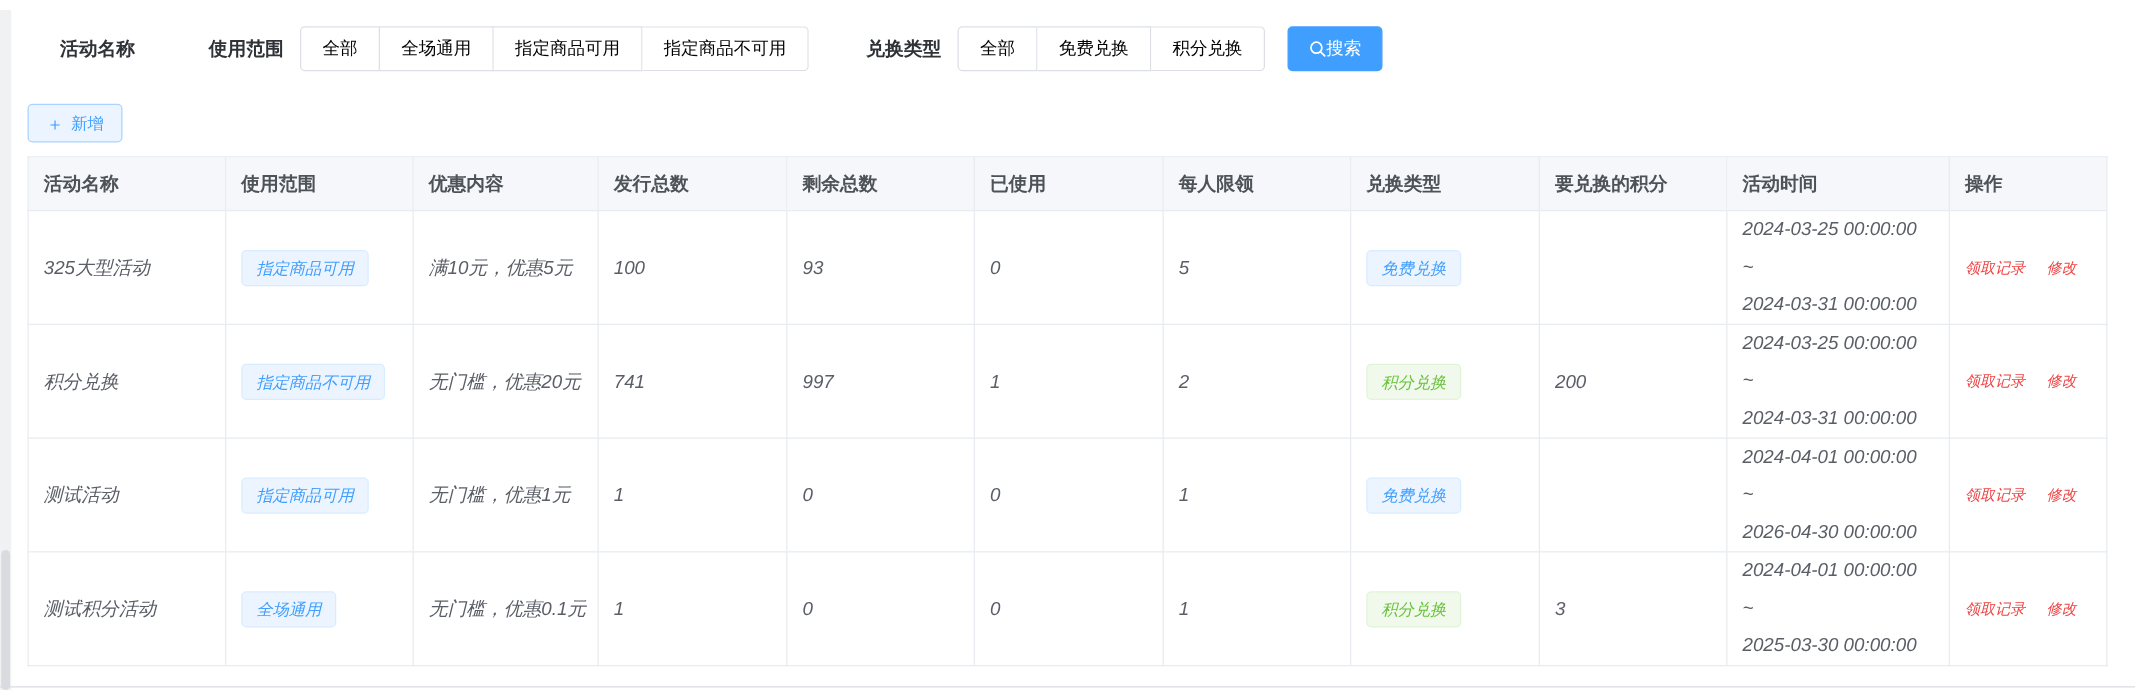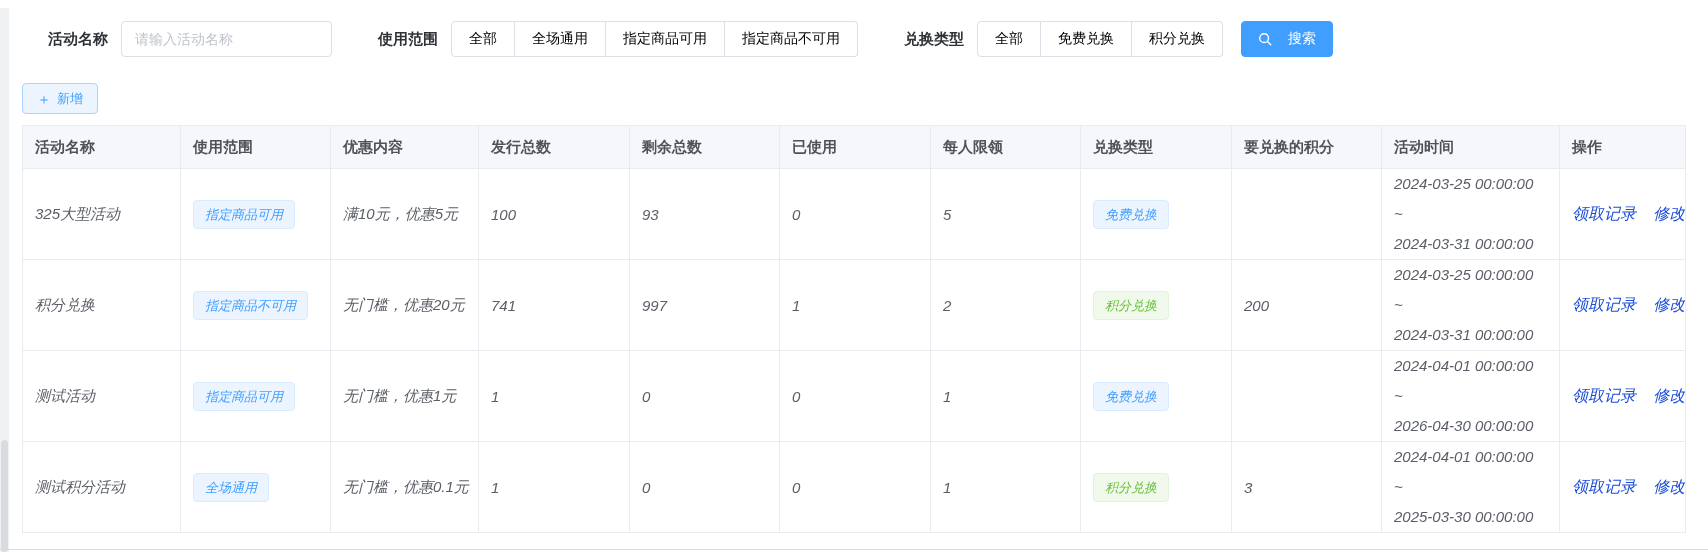--- a/index.html
+++ b/index.html
@@ -22,21 +22,21 @@
   .filter-input::placeholder { color:#bfc4cc; }
   .gap-lg { margin-left:46px; }
   .btn-group { display:inline-flex; }
   .group-btn { height:36px; padding:0 17px; background:#ffffff; border:1px solid #dcdfe6;
     border-left:none; font-size:14px; color:#000000; cursor:pointer; white-space:nowrap;
     font-family:"Liberation Sans","DejaVu Sans",sans-serif; }
   .group-btn:first-child { border-left:1px solid #dcdfe6; border-radius:4px 0 0 4px; }
   .group-btn:last-child { border-radius:0 4px 4px 0; }
   .search-btn { margin-left:18px; height:36px; padding:0 16px; background:#409eff; border:1px solid #409eff;
     border-radius:4px; color:#ffffff; font-size:14px; cursor:pointer; display:inline-flex;
-    align-items:center; gap:16px; font-family:"Liberation Sans","DejaVu Sans",sans-serif; }
+    align-items:center; gap:0; font-family:"Liberation Sans","DejaVu Sans",sans-serif; }
   .search-btn svg { display:block; }
 
   
   .toolbar { padding:26px 0 0 22px; }
   .add-btn { height:31px; padding:0 14px; background:#ecf5ff; border:1px solid #a8d4ff; border-radius:4px;
     color:#409eff; font-size:13px; cursor:pointer; display:inline-flex; align-items:center; gap:6px;
     font-family:"Liberation Sans","DejaVu Sans",sans-serif; }
   .plus-glyph { font-size:14px; line-height:1; }
 
   
@@ -45,33 +45,32 @@
   th, td { border:1px solid #e8ebf0; padding:0 12px; text-align:left; vertical-align:middle;
     font-size:15px; color:#5a5e66; overflow:hidden; white-space:nowrap; }
   thead th { height:43px; background:#f5f7fa; color:#4e5358; font-weight:bold; }
   tbody td { height:90px; background:#ffffff;font-style:italic; }
 
   .tag { display:inline-block; height:29px; line-height:27px; padding:0 11px; border-radius:4px; font-size:13px; }
   .tag-blue  { color:#409eff; background:#ecf5ff; border:1px solid #d9ecff; }
   .tag-green { color:#67c23a; background:#f0f9eb; border:1px solid #e1f3d8; }
 
   .time-line { line-height:30px; }
-  .link { color:#1d4ed8; font-size:16px; cursor:pointer; }
+  .link { color:#ef4444; font-size:12px; cursor:pointer; }
   .link + .link { margin-left:13px; }
 </style>
 </head>
 <body>
 
 <div class="left-track">
   <div class="left-thumb"></div>
 </div>
 
 <div class="filter-bar">
   <span class="filter-label">活动名称</span>
-  <input class="filter-input" type="text" placeholder="请输入活动名称" style="">
 
   <span class="filter-label gap-lg">使用范围</span>
   <div class="btn-group">
     <button class="group-btn">全部</button>
     <button class="group-btn">全场通用</button>
     <button class="group-btn">指定商品可用</button>
     <button class="group-btn">指定商品不可用</button>
   </div>
 
   <span class="filter-label gap-lg">兑换类型</span>

